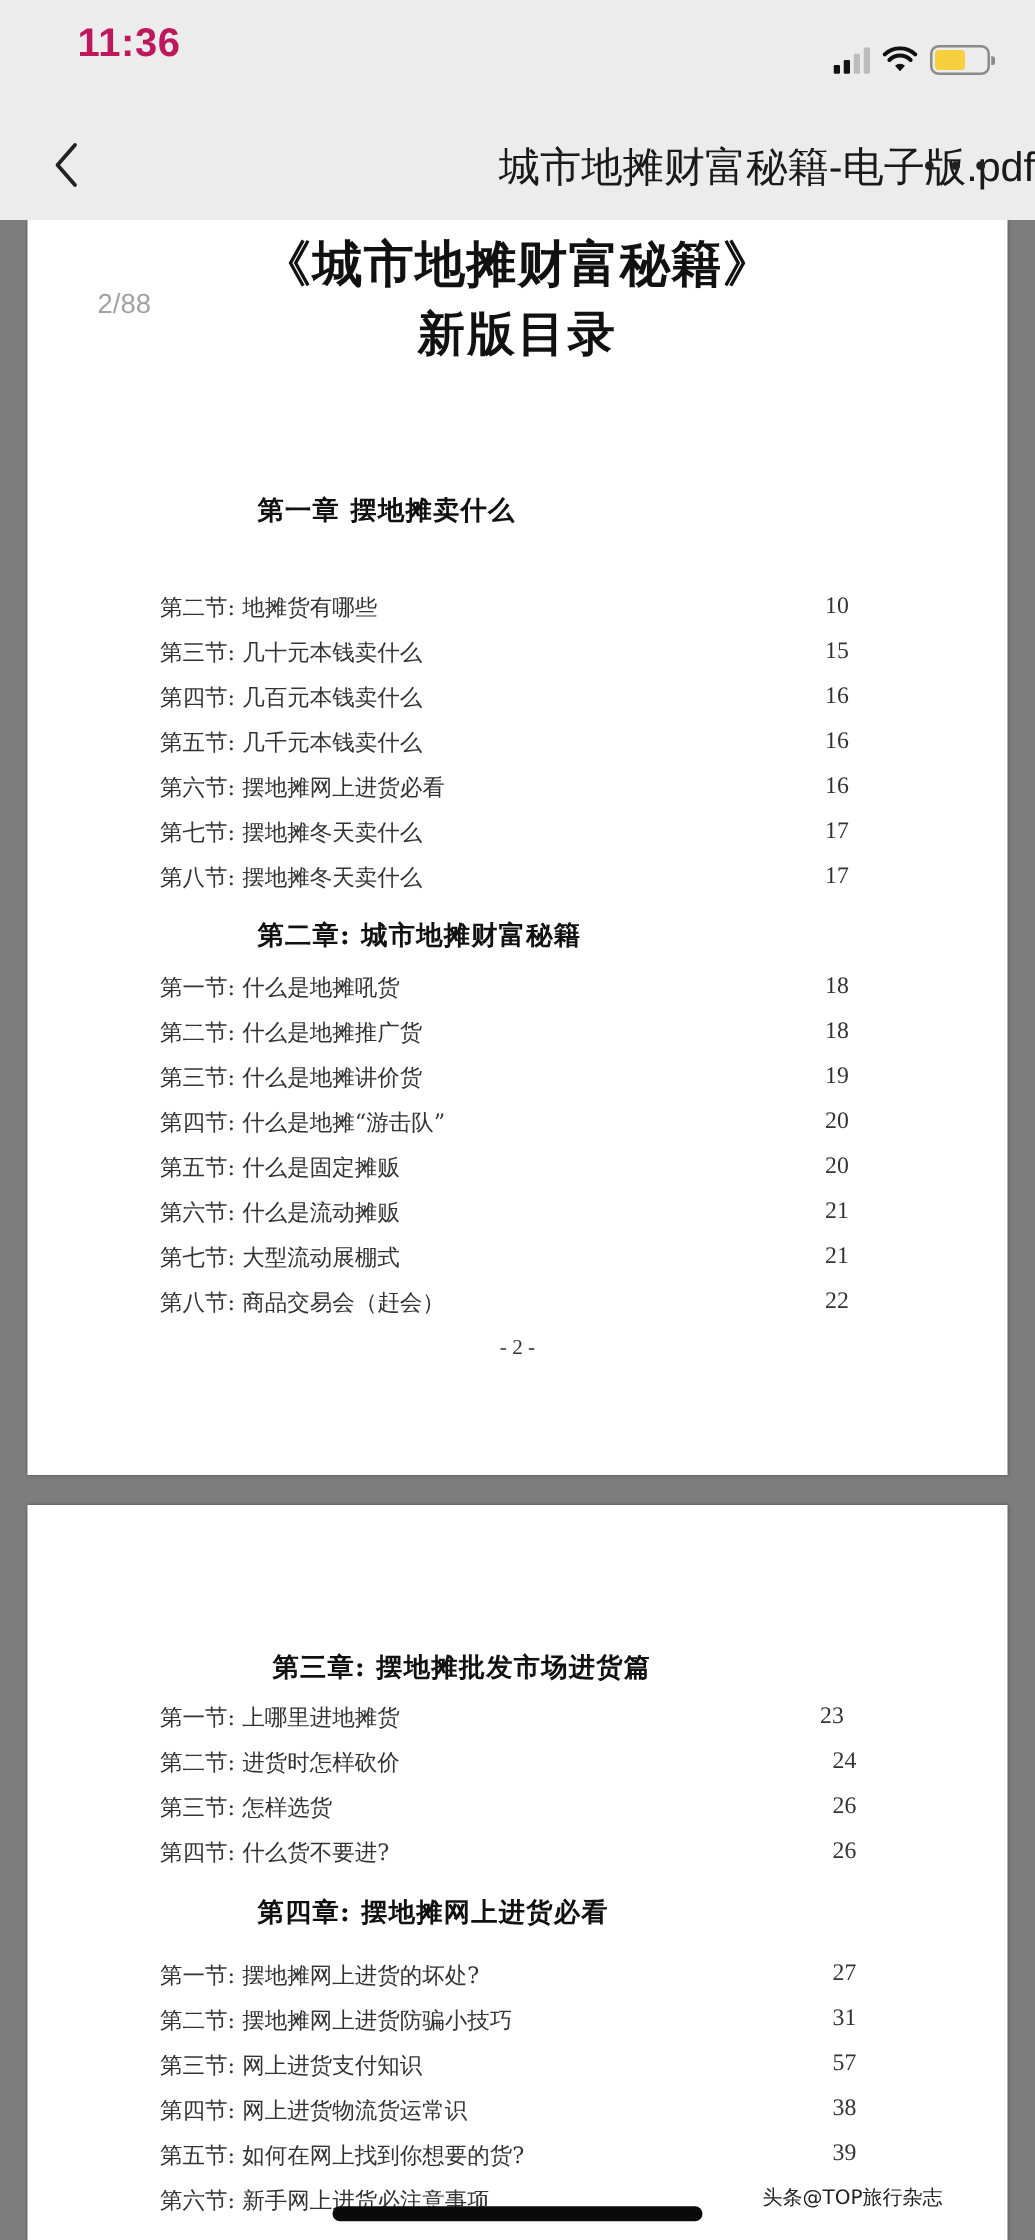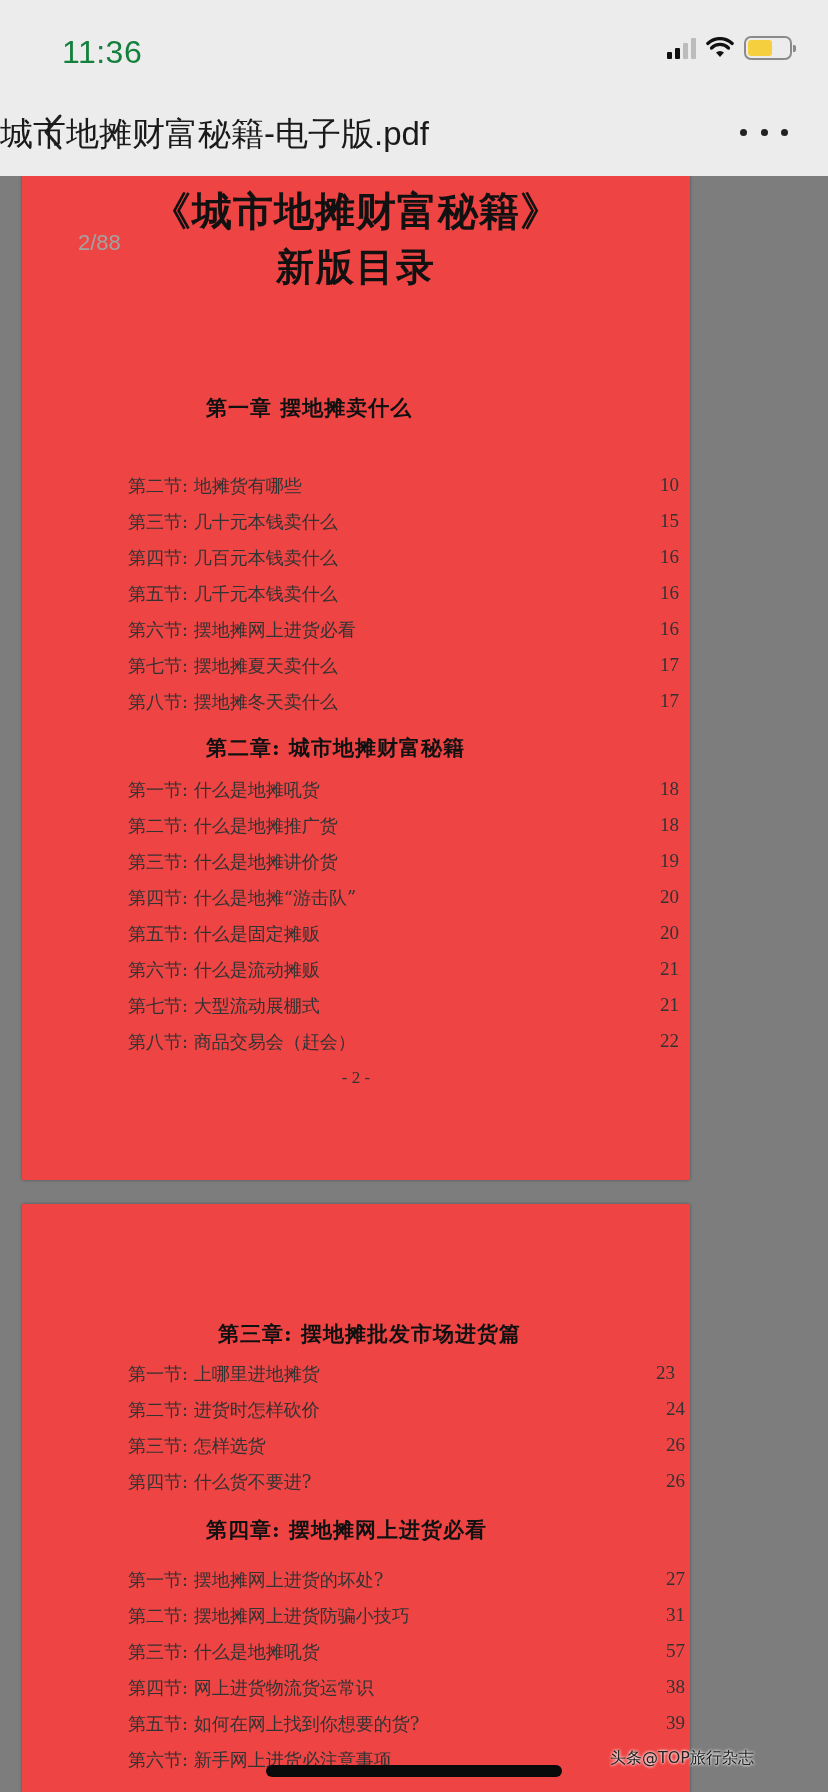--- a/index.html
+++ b/index.html
@@ -1,36 +1,36 @@
 <!DOCTYPE html>
 <html><head>
 <meta charset="utf-8">
 <style>
   * { box-sizing: border-box; margin: 0; padding: 0; }
   html, body { width: 828px; height: 1792px; overflow: hidden; background: #7d7d7d; }
   body { position: relative; font-family: "DejaVu Sans", sans-serif; }
 
   .topbar { position: absolute; left: 0; top: 0; width: 828px; height: 176px; background: #ececec; z-index: 5; }
-  .status-time { position: absolute; left: 62px; top: 34px; font-family: "Liberation Sans", sans-serif; font-size: 32px; font-weight: 400; color: #15803d; letter-spacing: 0.5px; }
+  .status-time { position: absolute; left: 62px; top: 16px; font-family: "Liberation Sans", sans-serif; font-size: 32px; font-weight: 700; color: #be185d; letter-spacing: 0.5px; }
   .status-icons { position: absolute; right: 36px; top: 36px; display: flex; align-items: center; gap: 10px; }
   .signal { display: flex; align-items: flex-end; gap: 3px; height: 22px; }
   .signal span { width: 5px; background: #111; border-radius: 1px; }
   .signal span.dim { background: #bcbcbc; }
   .battery { position: relative; width: 48px; height: 24px; border: 2px solid #8a8a8a; border-radius: 7px; padding: 2px; }
   .battery .fill { width: 60%; height: 100%; background: #f5cf3d; border-radius: 3px; }
   .battery::after { content: ""; position: absolute; right: -6px; top: 7px; width: 3px; height: 7px; background: #8a8a8a; border-radius: 0 2px 2px 0; }
 
   .nav { position: absolute; left: 0; top: 100px; width: 828px; height: 64px; }
   .back-btn { position: absolute; left: 36px; top: 10px; width: 40px; height: 44px; cursor: pointer; }
-  .nav-title { position: absolute; left: 0; right: 0; top: 12px; text-align: left; font-family: "Liberation Sans", "DejaVu Sans", sans-serif; font-size: 33px; color: #1a1a1a; pointer-events: none; }
+  .nav-title { position: absolute; left: 0; right: 0; top: 12px; text-align: right; font-family: "Liberation Sans", "DejaVu Sans", sans-serif; font-size: 33px; color: #1a1a1a; pointer-events: none; }
   .more-btn { position: absolute; right: 40px; top: 14px; width: 48px; height: 36px; display: flex; align-items: center; justify-content: space-between; cursor: pointer; }
   .more-btn span { width: 7px; height: 7px; background: #222; border-radius: 50%; }
 
   .viewer { position: absolute; left: 0; top: 176px; width: 828px; height: 1616px; }
-  .page { position: absolute; left: 22px; width: 668px; background: #ef4444; box-shadow: 0 0 3px rgba(0,0,0,0.35); }
+  .page { position: absolute; left: 22px; width: 784px; background: #ffffff; box-shadow: 0 0 3px rgba(0,0,0,0.35); }
   .page1 { top: 0; height: 1004px; }
   .page2 { top: 1028px; height: 620px; }
 
   .page-indicator { position: absolute; left: 78px; top: 230px; font-family: "Liberation Sans", sans-serif; font-size: 22px; color: #a2a2a2; z-index: 6; }
 
   .doc-title { position: absolute; left: 0; right: 0; text-align: center; font-family: "DejaVu Serif", serif; font-weight: bold; color: #111; }
   .doc-title.main { top: 8px; font-size: 40px; letter-spacing: 1px; }
   .doc-title.sub { top: 66px; font-size: 38px; letter-spacing: 2px; }
 
   .chapter { position: absolute; left: 184px; font-family: "DejaVu Serif", serif; font-weight: bold; font-size: 21px; color: #111; letter-spacing: 1px; }
@@ -102,21 +102,21 @@
       </div>
     <div class="row" style="top:406px">
         <span class="lbl">第五节:  几千元本钱卖什么</span>
         <span class="pg">16</span>
       </div>
     <div class="row" style="top:442px">
         <span class="lbl">第六节:  摆地摊网上进货必看</span>
         <span class="pg">16</span>
       </div>
     <div class="row" style="top:478px">
-        <span class="lbl">第七节:  摆地摊夏天卖什么</span>
+        <span class="lbl">第七节:  摆地摊冬天卖什么</span>
         <span class="pg">17</span>
       </div>
     <div class="row" style="top:514px">
         <span class="lbl">第八节:  摆地摊冬天卖什么</span>
         <span class="pg">17</span>
       </div>
 
     <div class="chapter" style="top:558px">第二章: 城市地摊财富秘籍</div>
     <div class="row" style="top:602px">
         <span class="lbl">第一节:  什么是地摊吼货</span>
@@ -176,21 +176,21 @@
     <div class="chapter" style="top:312px">第四章: 摆地摊网上进货必看</div>
     <div class="row" style="top:364px">
         <span class="lbl">第一节:  摆地摊网上进货的坏处?</span>
         <span class="pg" style="left:538px">27</span>
       </div>
     <div class="row" style="top:400px">
         <span class="lbl">第二节:  摆地摊网上进货防骗小技巧</span>
         <span class="pg" style="left:538px">31</span>
       </div>
     <div class="row" style="top:436px">
-        <span class="lbl">第三节:  什么是地摊吼货</span>
+        <span class="lbl">第三节:  网上进货支付知识</span>
         <span class="pg" style="left:538px">57</span>
       </div>
     <div class="row" style="top:472px">
         <span class="lbl">第四节:  网上进货物流货运常识</span>
         <span class="pg" style="left:538px">38</span>
       </div>
     <div class="row" style="top:508px">
         <span class="lbl">第五节:  如何在网上找到你想要的货?</span>
         <span class="pg" style="left:538px">39</span>
       </div>

